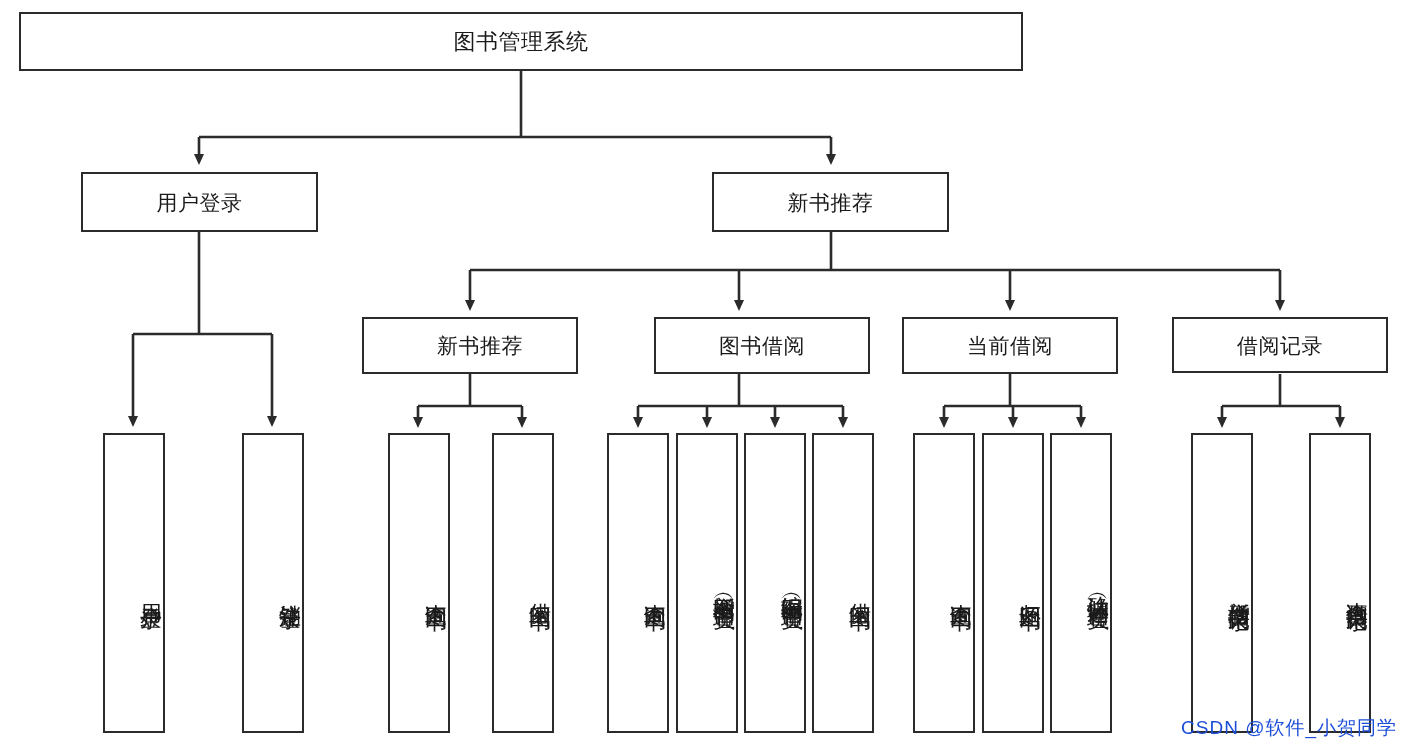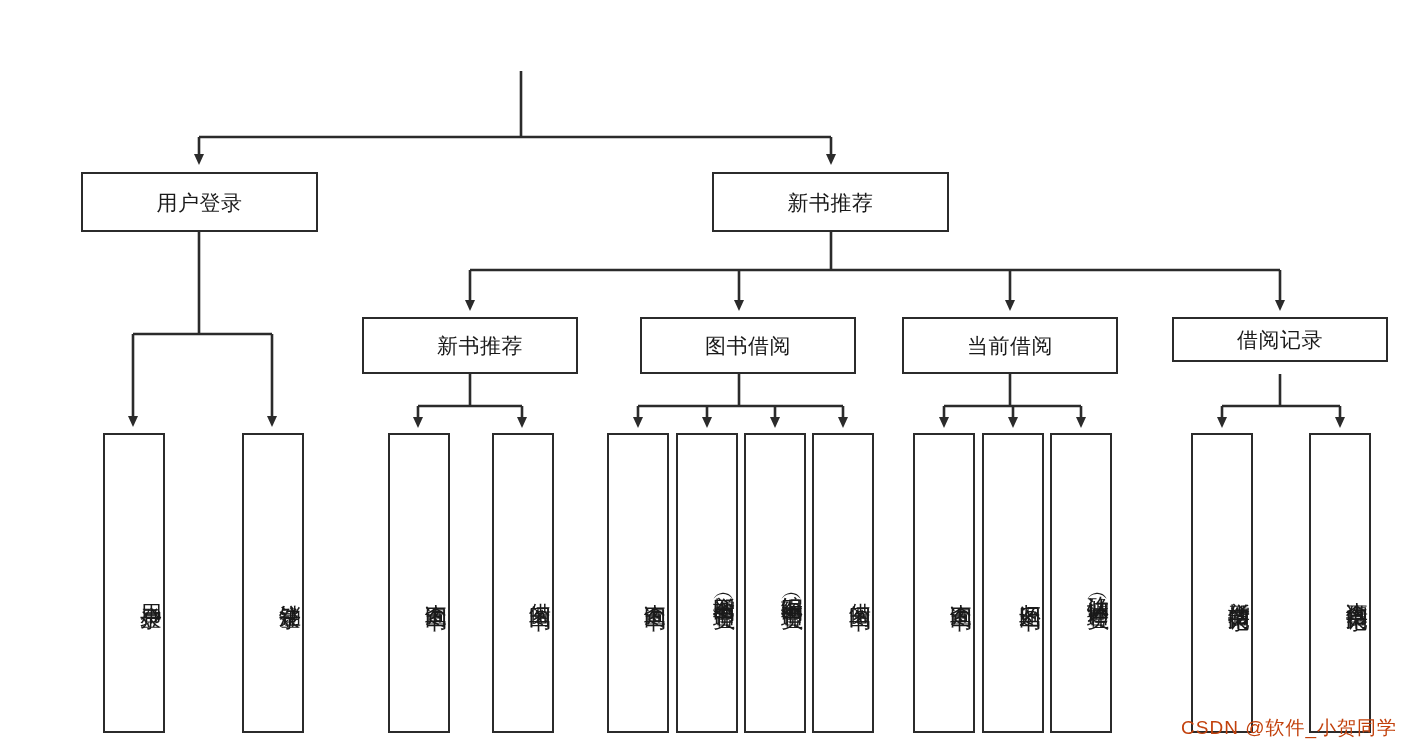--- a/index.html
+++ b/index.html
@@ -45,21 +45,21 @@
   .node.root{font-size:22px;}
   svg.edges{
     position:absolute;left:0;top:0;width:1405px;height:747px;
     pointer-events:none;
   }
   .watermark{
     position:absolute;
     right:8px;
     bottom:6px;
     font-size:19px;
-    color:#c2410c;
+    color:#1d4ed8;
     letter-spacing:1px;
     white-space:nowrap;
     font-family:"Liberation Sans","DejaVu Sans",sans-serif;
   }
 </style>
 </head>
 <body>
 
 <div id="diagram">
 
@@ -106,38 +106,41 @@
       <path d="M1013,406 L1013,418" marker-end="url(#arrow)"></path>
       <path d="M1081,406 L1081,418" marker-end="url(#arrow)"></path>
 
       <path d="M1280,374 L1280,406"></path>
       <path d="M1222,406 L1340,406"></path>
       <path d="M1222,406 L1222,418" marker-end="url(#arrow)"></path>
       <path d="M1340,406 L1340,418" marker-end="url(#arrow)"></path>
     </g>
   </svg>
 
+  <div class="node h root" style="left:19px;top:12px;width:1004px;height:59px;">
+    <span>图书管理系统</span>
+  </div>
 
   <div class="node h" style="left:81px;top:172px;width:237px;height:60px;">
     <span>用户登录</span>
   </div>
   <div class="node h" style="left:712px;top:172px;width:237px;height:60px;">
     <span>新书推荐</span>
   </div>
 
   <div class="node h" style="left:362px;top:317px;width:216px;height:57px;padding-left:20px;">
     <span>新书推荐</span>
   </div>
-  <div class="node h" style="left:640px;top:317px;width:216px;height:57px;">
+  <div class="node h" style="left:654px;top:317px;width:216px;height:57px;">
     <span>图书借阅</span>
   </div>
   <div class="node h" style="left:902px;top:317px;width:216px;height:57px;">
     <span>当前借阅</span>
   </div>
-  <div class="node h" style="left:1172px;top:317px;width:216px;height:45px;">
+  <div class="node h" style="left:1172px;top:317px;width:216px;height:56px;">
     <span>借阅记录</span>
   </div>
 
   <div class="node v" style="left:103px;top:433px;width:62px;height:300px;">
     <span>用户登录</span>
   </div>
   <div class="node v" style="left:242px;top:433px;width:62px;height:300px;">
     <span>注销登录</span>
   </div>
 

